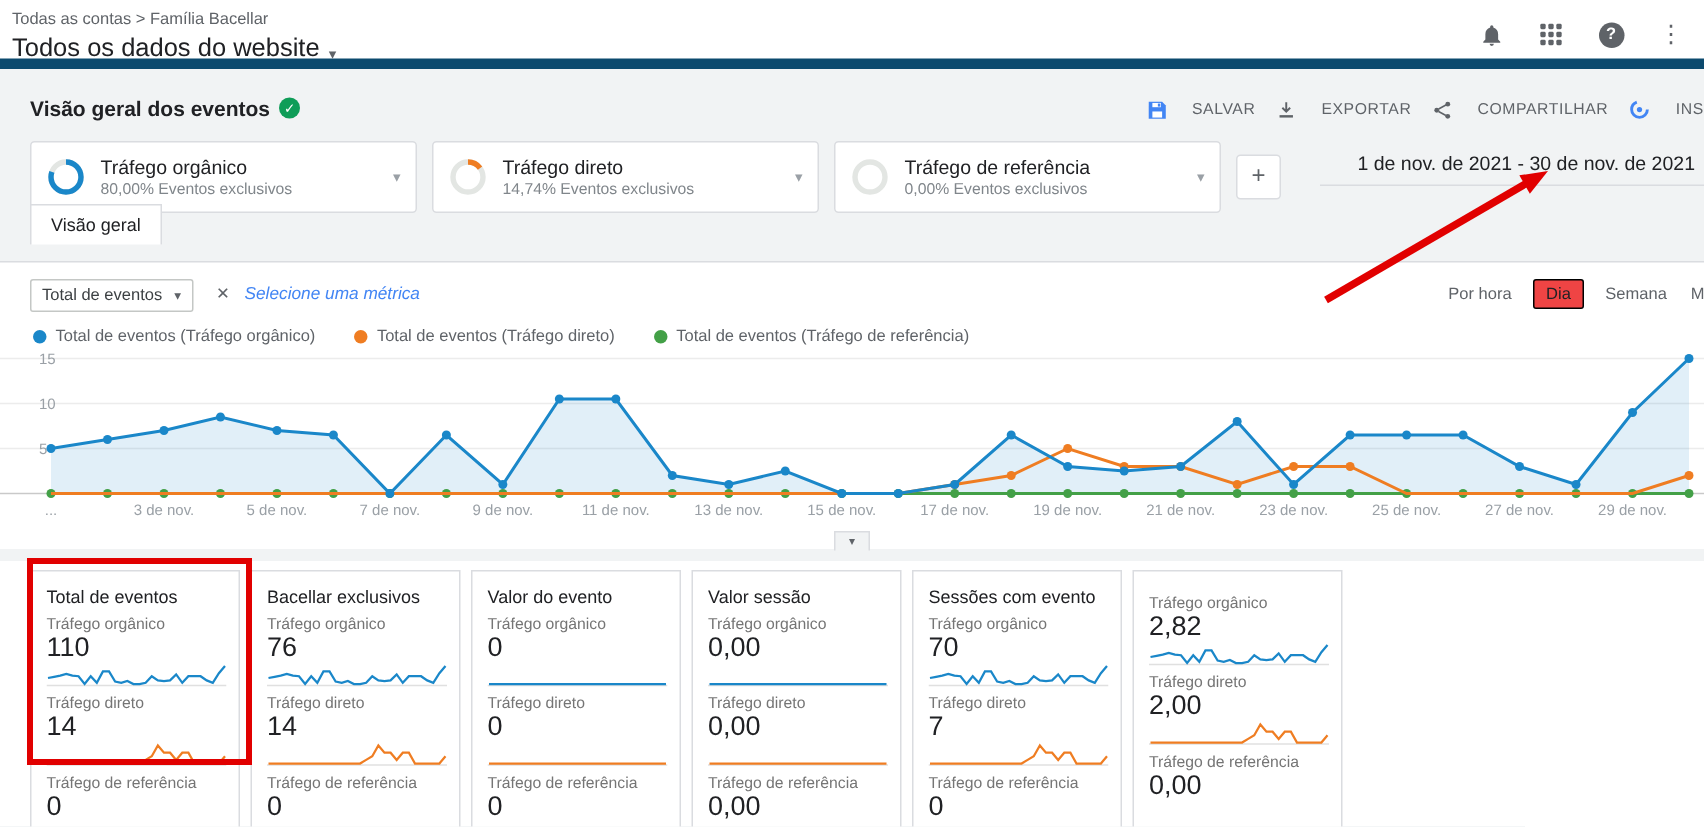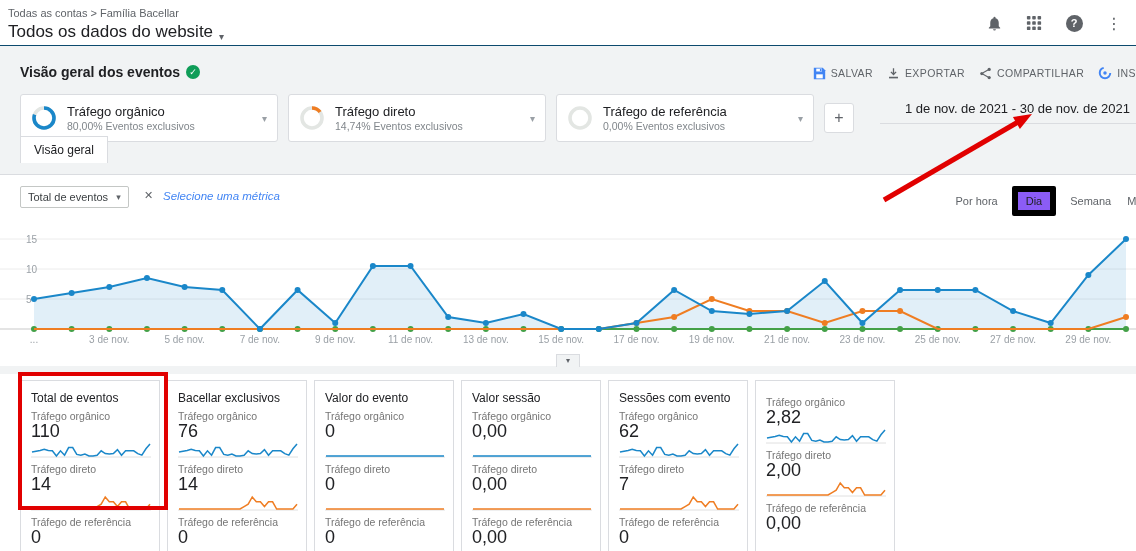--- a/index.html
+++ b/index.html
@@ -3,51 +3,51 @@
 <meta charset="utf-8">
 <style>
   * { margin:0; padding:0; box-sizing:border-box; }
   html,body { width:1136px; height:551px; }
   body {
     position:relative; overflow:hidden;
     font-family:"Liberation Sans","DejaVu Sans",sans-serif;
     background:#f1f3f4; color:#202124;
   }
   
-  .app-header { position:absolute; left:0; top:0; width:1136px; height:46px; background:#fff; border-bottom:1px solid #0c4a6e; z-index:5; }
+  .app-header { position:absolute; left:0; top:0; width:1136px; height:46px; background:#fff; border-bottom:7px solid #0c4a6e; z-index:5; }
   .breadcrumb { position:absolute; left:8px; top:7px; font-size:11px; color:#5f6368; cursor:pointer; }
   .prop-title { position:absolute; left:8px; top:22px; font-size:17px; color:#202124; display:flex; align-items:flex-end; gap:6px; cursor:pointer; }
   .prop-title .caret { font-size:10px; color:#5f6368; }
   .hicons { position:absolute; right:12px; top:13px; display:flex; gap:20px; align-items:center; }
   .hicon { width:20px; height:20px; display:flex; align-items:center; justify-content:center; cursor:pointer; color:#5f6368; }
   .help-circle { width:17px; height:17px; border-radius:50%; background:#5f6368; color:#fff; font-size:11px; font-weight:bold; display:flex; align-items:center; justify-content:center; }
   .kebab { font-size:16px; color:#5f6368; letter-spacing:0; }
   
   .page-title { position:absolute; left:20px; top:64px; font-size:14px; font-weight:bold; color:#202124; display:flex; align-items:center; gap:6px; }
   .check-badge { width:14px; height:14px; border-radius:50%; background:#0f9d58; color:#fff; font-size:9px; display:flex; align-items:center; justify-content:center; }
   .actions { position:absolute; right:-34px; top:66px; display:flex; gap:14px; align-items:center; }
-  .action { display:flex; align-items:center; gap:5px; font-size:10.5px; letter-spacing:.4px; color:#5f6368; cursor:pointer; white-space:nowrap; }
+  .action { display:flex; align-items:center; gap:17px; font-size:10.5px; letter-spacing:.4px; color:#5f6368; cursor:pointer; white-space:nowrap; }
   
   .seg-card { position:absolute; top:94px; width:258px; height:48px; background:#fff; border:1px solid #dadce0; border-radius:3px; display:flex; align-items:center; padding:0 10px; gap:10px; cursor:pointer; }
   .seg-texts { flex:1; }
   .seg-name { font-size:13px; color:#202124; }
   .seg-sub { font-size:10.5px; color:#80868b; margin-top:1px; }
   .seg-caret { font-size:10px; color:#9aa0a6; }
   .add-seg { position:absolute; left:824px; top:103px; width:30px; height:30px; background:#fff; border:1px solid #dadce0; border-radius:3px; color:#5f6368; font-size:16px; text-align:center; line-height:28px; cursor:pointer; }
   .date-box { position:absolute; left:880px; right:0; top:94px; height:30px; border-bottom:1px solid #dadce0; font-size:13px; color:#202124; text-align:right; padding:7px 6px 0 0; cursor:pointer; white-space:nowrap; }
   
   .tab { position:absolute; left:20px; top:136px; width:88px; height:27px; background:#fff; border:1px solid #dadce0; border-bottom:none; font-size:12px; color:#202124; text-align:center; line-height:27px; z-index:2; cursor:pointer; }
   .panel { position:absolute; left:0; top:174px; width:1136px; height:192px; background:#fff; border-top:1px solid #dadce0; z-index:1; }
   .metric-dd { position:absolute; left:20px; top:11px; height:22px; border:1px solid #c4c7c5; background:#fff; border-radius:2px; font-size:11px; color:#3c4043; display:flex; align-items:center; gap:8px; padding:0 7px; cursor:pointer; }
   .metric-dd .caret { font-size:9px; color:#5f6368; }
   .metric-x { position:absolute; left:144px; top:14px; font-size:11px; color:#5f6368; cursor:pointer; }
   .metric-link { position:absolute; left:163px; top:15px; font-size:11.5px; color:#4285f4; cursor:pointer;font-style:italic; }
   .granularity { position:absolute; right:-14px; top:11px; display:flex; align-items:center; gap:12px; }
   .gran-btn { font-size:11px; color:#5f6368; cursor:pointer; padding:3px 2px; white-space:nowrap; }
-  .gran-btn.selected { border:6px solid #000000; background:#8b5cf6; border-radius:2px; padding:3px 8px; color:#202124; }
+  .gran-btn.selected { border:1px solid #000000; background:#ef4444; border-radius:2px; padding:3px 8px; color:#202124; }
   .legend { position:absolute; left:22px; top:43px; display:flex; gap:26px; align-items:center; }
   .legend-item { display:flex; align-items:center; gap:6px; font-size:11px; color:#5f6368; }
   .legend-dot { width:9px; height:9px; border-radius:50%; }
   #main-chart { position:absolute; left:0; top:58px; }
   .chart-expand { position:absolute; left:556px; top:179px; width:24px; height:13px; background:#f1f3f4; border:1px solid #dadce0; border-bottom:none; color:#5f6368; font-size:8px; text-align:center; line-height:12px; cursor:pointer; }
   
   .scores-bg { position:absolute; left:0; top:374px; width:1136px; height:177px; background:#fff; }
   .score-card { position:absolute; top:380px; width:140px; height:210px; background:#fff; border:1px solid #dadce0; padding:10px; }
   .sc-title { font-size:12px; font-weight:500; color:#202124; }
   .sc-label { font-size:10.5px; color:#757575; margin-top:5px; }
@@ -175,20 +175,34 @@
     <span>Total de eventos</span>
     <span class="caret">▾</span>
   </div>
   <span class="metric-x">✕</span>
   <span class="metric-link">Selecione uma métrica</span>
   <div class="granularity" id="granularity">
       <div class="gran-btn">Por hora</div>
       <div class="gran-btn selected">Dia</div>
       <div class="gran-btn">Semana</div>
       <div class="gran-btn">Mês</div>
+    </div>
+  <div class="legend" id="legend">
+      <div class="legend-item">
+        <div class="legend-dot" style="background: rgb(26, 135, 201);"></div>
+        <span>Total de eventos (Tráfego orgânico)</span>
+      </div>
+      <div class="legend-item">
+        <div class="legend-dot" style="background: rgb(239, 125, 34);"></div>
+        <span>Total de eventos (Tráfego direto)</span>
+      </div>
+      <div class="legend-item">
+        <div class="legend-dot" style="background: rgb(67, 160, 71);"></div>
+        <span>Total de eventos (Tráfego de referência)</span>
+      </div>
     </div>
   <svg id="main-chart" width="1136" height="118">
       <line x1="0" y1="66" x2="1136" y2="66" stroke="#ececec"></line>
       <line x1="0" y1="36" x2="1136" y2="36" stroke="#ececec"></line>
       <line x1="0" y1="6" x2="1136" y2="6" stroke="#ececec"></line>
       <line x1="0" y1="96" x2="1136" y2="96" stroke="#c9c9c9"></line>
       <text x="26" y="69.5" fill="#9aa0a6" font-size="10">5</text>
       <text x="26" y="39.5" fill="#9aa0a6" font-size="10">10</text>
       <text x="26" y="9.5" fill="#9aa0a6" font-size="10">15</text>
       <text x="34" y="110" fill="#9aa0a6" font-size="10" text-anchor="middle">...</text>
@@ -349,21 +363,21 @@
       <svg width="120" height="16" class="sc-spark">
         <line x1="0" y1="15" x2="120" y2="15" stroke="#e0e0e0"></line>
         <polyline points="1,14 5.068965517241379,14 9.137931034482758,14 13.206896551724137,14 17.275862068965516,14 21.344827586206897,14 25.413793103448274,14 29.48275862068965,14 33.55172413793103,14 37.62068965517241,14 41.689655172413794,14 45.75862068965517,14 49.82758620689655,14 53.89655172413793,14 57.9655172413793,14 62.03448275862068,14 66.10344827586206,14 70.17241379310344,14 74.24137931034483,14 78.3103448275862,14 82.37931034482759,14 86.44827586206895,14 90.51724137931033,14 94.58620689655172,14 98.6551724137931,14 102.72413793103448,14 106.79310344827586,14 110.86206896551724,14 114.9310344827586,14 118.99999999999999,14" fill="none" stroke="#ef7d22" stroke-width="1.5"></polyline>
       </svg>
       <div class="sc-label">Tráfego de referência</div>
       <div class="sc-value">0,00</div>
     </div>
     <div class="score-card" style="left: 608px;">
       <div class="sc-title">Sessões com evento</div>
       <div class="sc-label">Tráfego orgânico</div>
-      <div class="sc-value">62</div>
+      <div class="sc-value">70</div>
       <svg width="120" height="16" class="sc-spark">
         <line x1="0" y1="15" x2="120" y2="15" stroke="#e0e0e0"></line>
         <polyline points="1,10 5.068965517241379,9.2 9.137931034482758,8.4 13.206896551724137,7.2 17.275862068965516,8.4 21.344827586206897,8.8 25.413793103448274,14 29.48275862068965,8.8 33.55172413793103,13.2 37.62068965517241,5.600000000000001 41.689655172413794,5.600000000000001 45.75862068965517,12.4 49.82758620689655,13.2 53.89655172413793,12 57.9655172413793,14 62.03448275862068,14 66.10344827586206,13.2 70.17241379310344,8.8 74.24137931034483,11.6 78.3103448275862,12 82.37931034482759,11.6 86.44827586206895,7.6 90.51724137931033,13.2 94.58620689655172,8.8 98.6551724137931,8.8 102.72413793103448,8.8 106.79310344827586,11.6 110.86206896551724,13.2 114.9310344827586,6.800000000000001 118.99999999999999,2" fill="none" stroke="#1a87c9" stroke-width="1.5"></polyline>
       </svg>
       <div class="sc-label">Tráfego direto</div>
       <div class="sc-value">7</div>
       <svg width="120" height="16" class="sc-spark">
         <line x1="0" y1="15" x2="120" y2="15" stroke="#e0e0e0"></line>
         <polyline points="1,14 5.068965517241379,14 9.137931034482758,14 13.206896551724137,14 17.275862068965516,14 21.344827586206897,14 25.413793103448274,14 29.48275862068965,14 33.55172413793103,14 37.62068965517241,14 41.689655172413794,14 45.75862068965517,14 49.82758620689655,14 53.89655172413793,14 57.9655172413793,14 62.03448275862068,14 66.10344827586206,11.6 70.17241379310344,9.2 74.24137931034483,2 78.3103448275862,6.800000000000001 82.37931034482759,6.800000000000001 86.44827586206895,11.6 90.51724137931033,6.800000000000001 94.58620689655172,6.800000000000001 98.6551724137931,14 102.72413793103448,14 106.79310344827586,14 110.86206896551724,14 114.9310344827586,14 118.99999999999999,9.2" fill="none" stroke="#ef7d22" stroke-width="1.5"></polyline>
       </svg>

